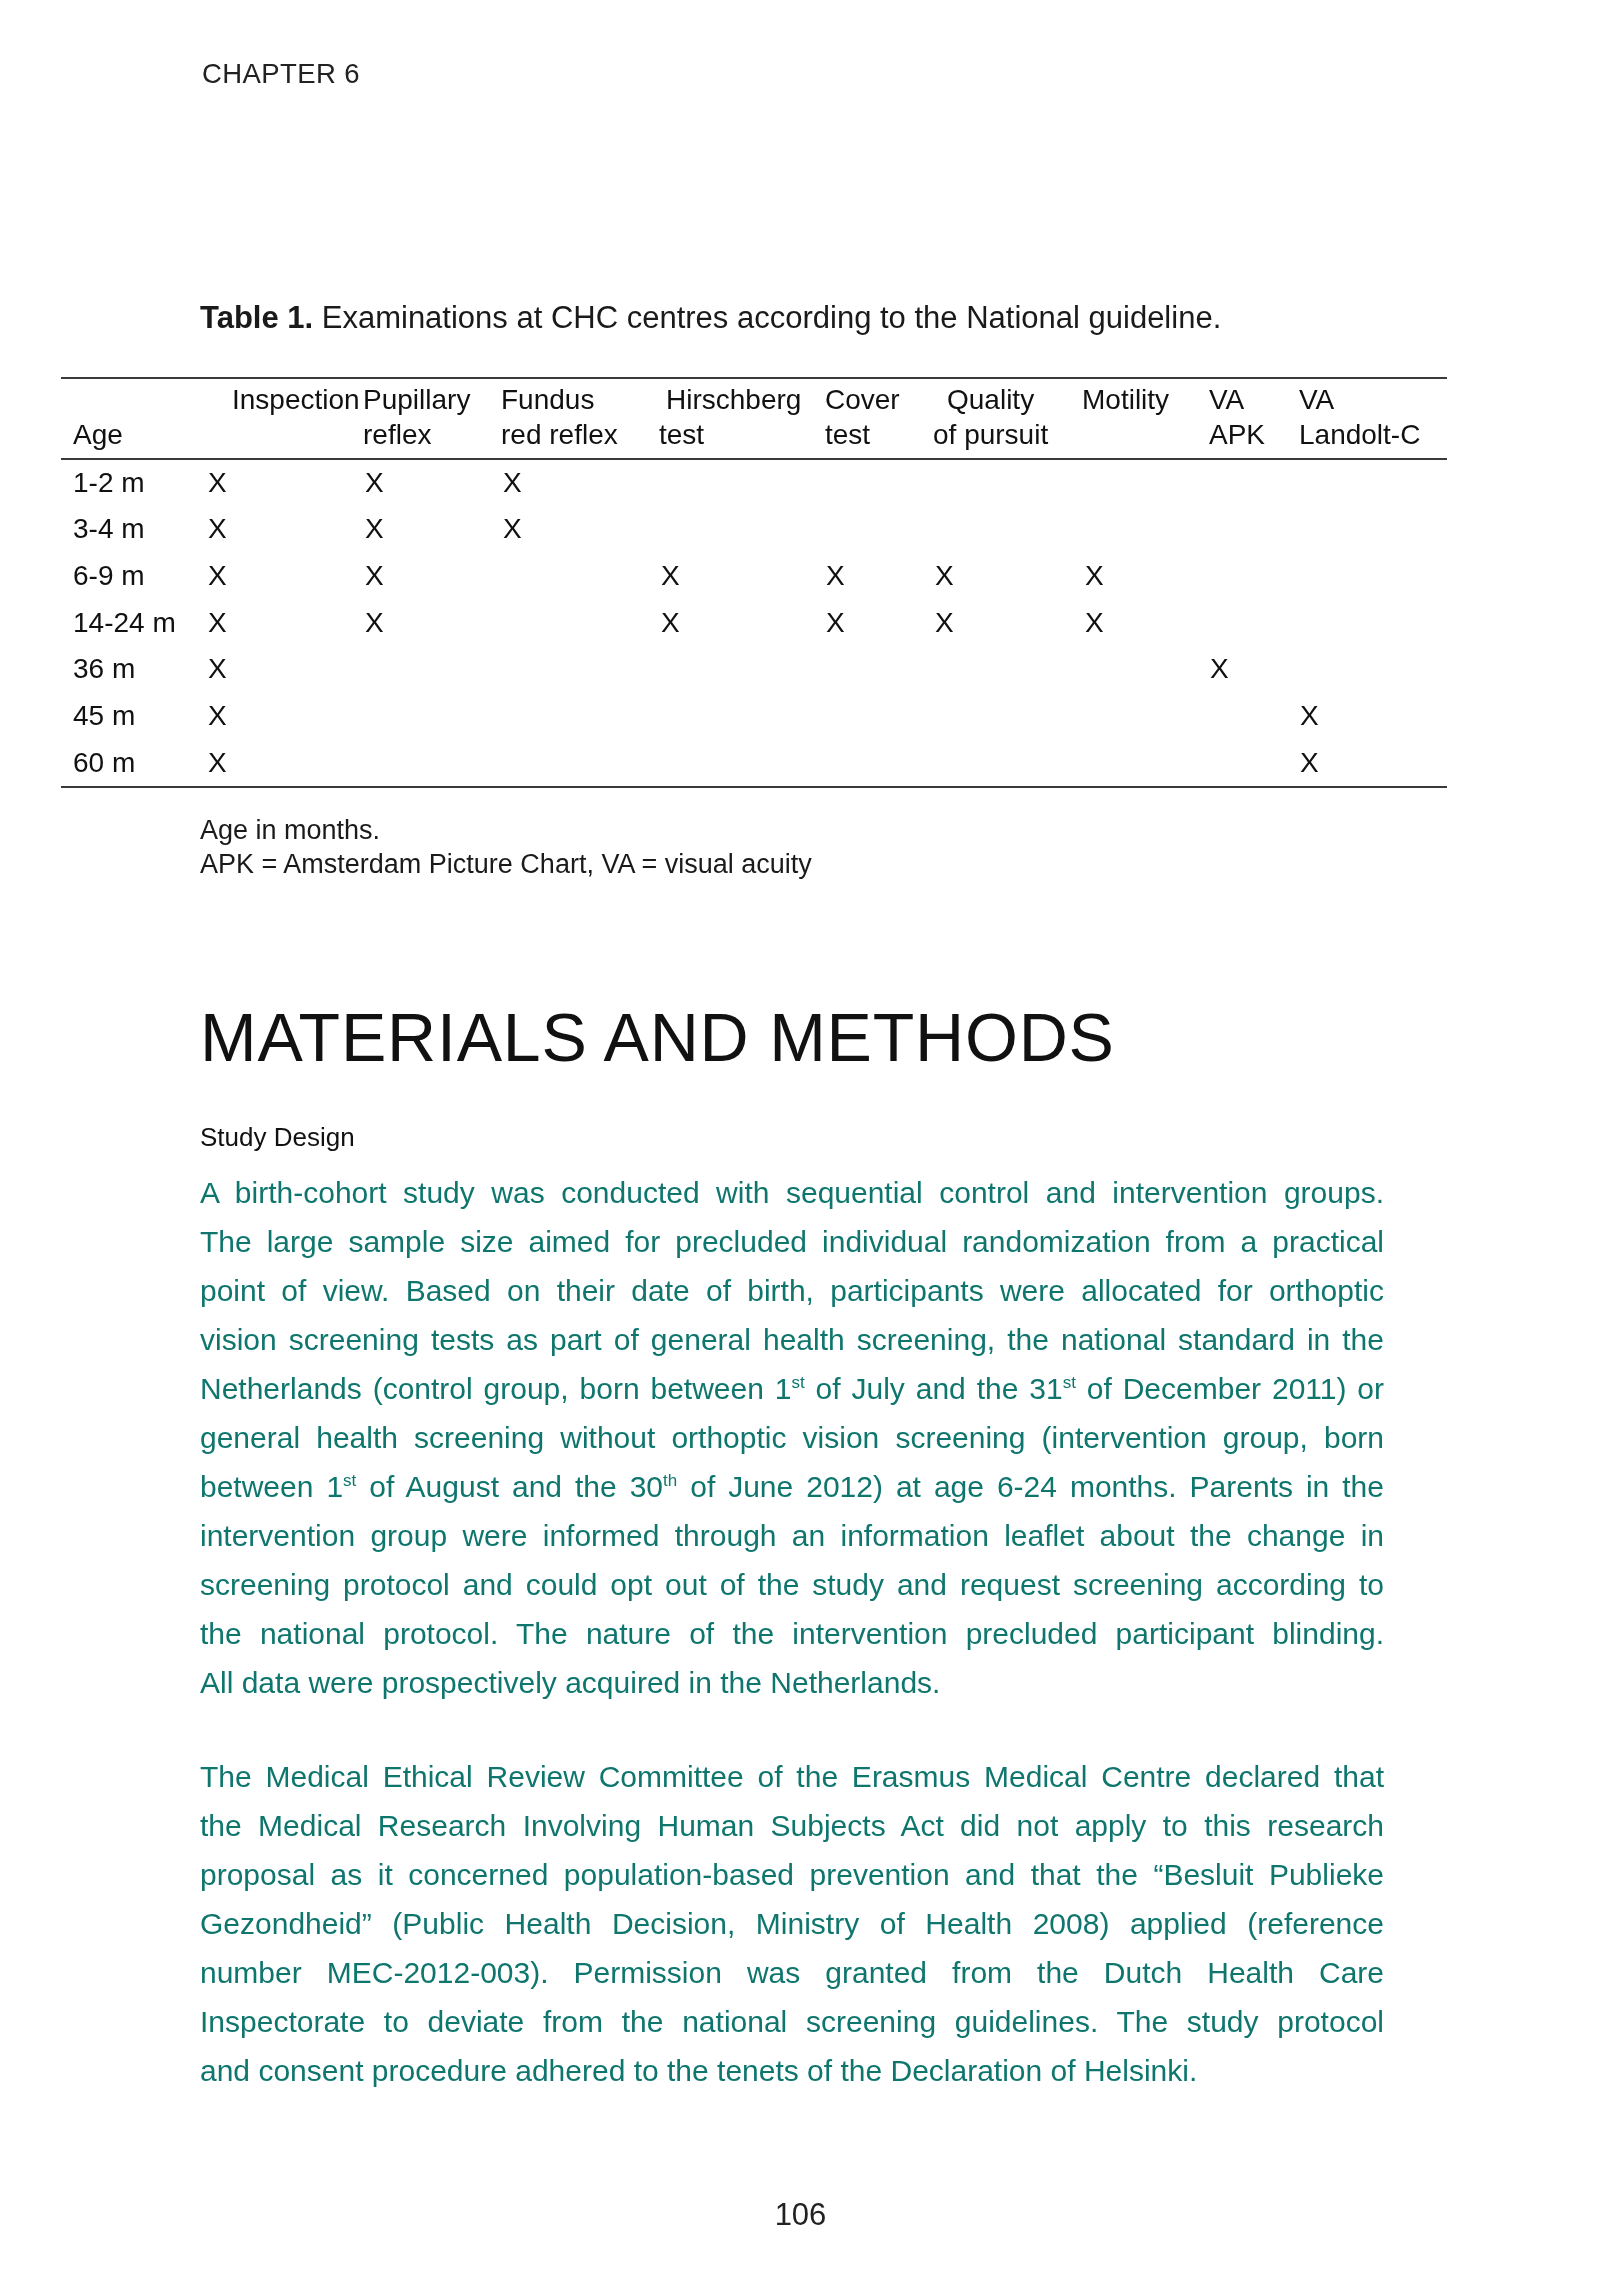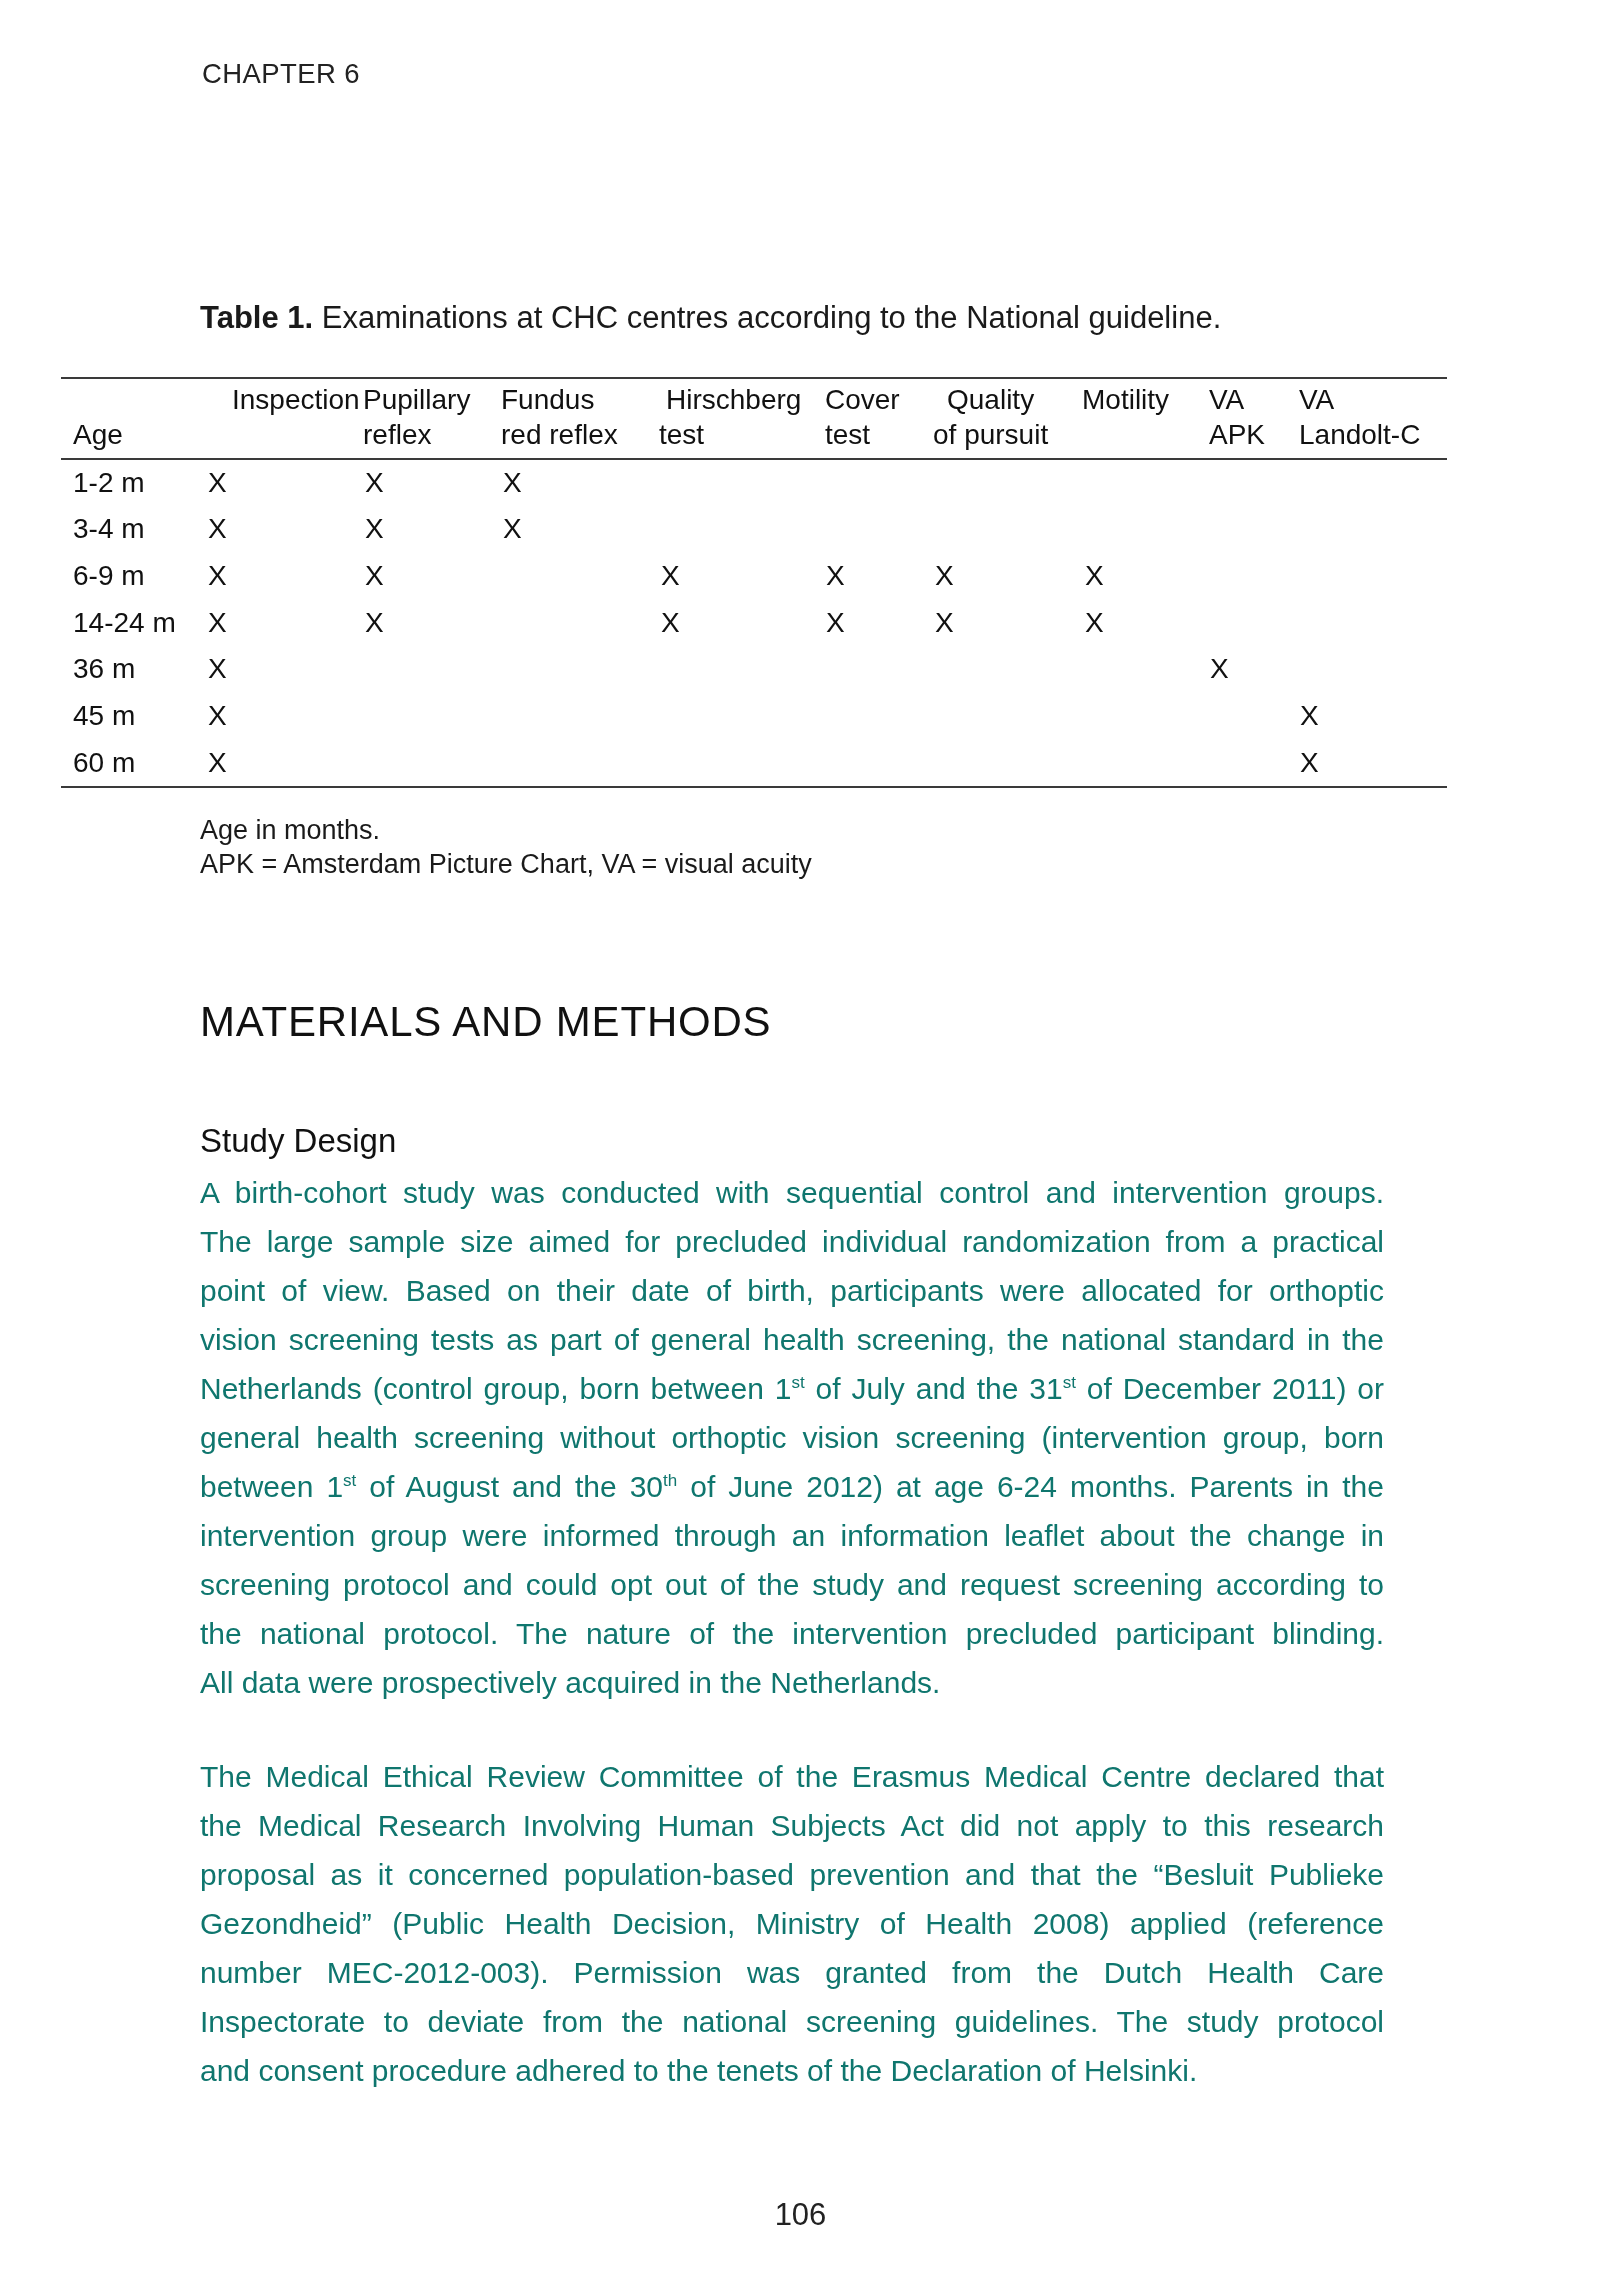--- a/index.html
+++ b/index.html
@@ -17,25 +17,25 @@
     left: 200px; top: 300px; font-size: 31px; color: #1a1a1a; white-space: nowrap;
   }
   .caption b { font-weight: 700; }
   .rule { left: 61px; width: 1386px; height: 2.3px; background: #3a3a3a; }
   .th {
     font-size: 28px; line-height: 35px; color: #111; white-space: nowrap;
   }
   .td { font-size: 28px; color: #111; white-space: nowrap; }
   .footnote { left: 200px; font-size: 27px; color: #1a1a1a; white-space: nowrap; }
   .section-heading {
-    left: 200px; top: 998px; font-size: 42px; font-weight: 400;
+    left: 200px; top: 998px; font-size: 68px; font-weight: 400;
     letter-spacing: 0.8px; color: #111; white-space: nowrap;
   }
   .subheading {
-    left: 200px; top: 1122px; font-size: 33px; font-weight: 400; color: #111;
+    left: 200px; top: 1122px; font-size: 26px; font-weight: 400; color: #111;
     white-space: nowrap;
   }
   .body-text {
     left: 200px; width: 1184px; font-size: 30px; line-height: 49px;
     color: #0f766e; text-align: justify;
   }
   .line { display: block; text-align: justify; text-align-last: justify; white-space: nowrap; height: 49px; }
   .line.last { text-align-last: left; }
   sup { font-size: 17px; vertical-align: 11.5px; line-height: 0; }
   .page-number {

